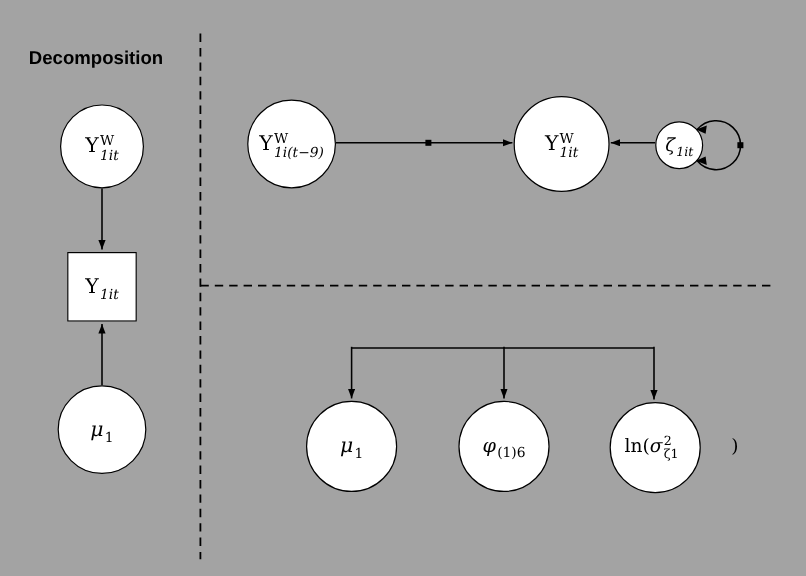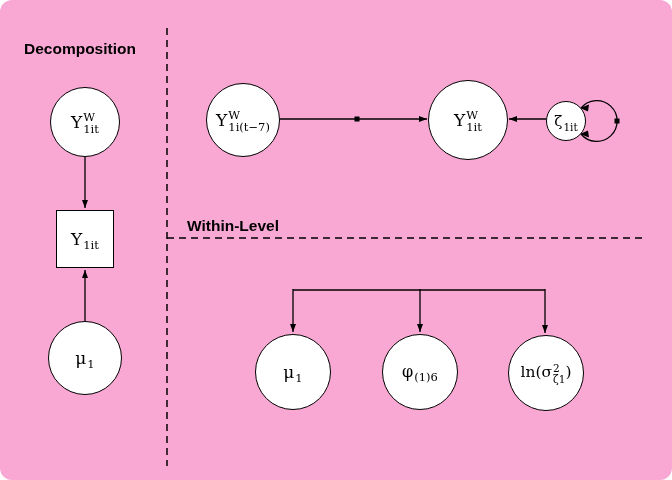--- a/index.html
+++ b/index.html
@@ -1,22 +1,21 @@
 <!DOCTYPE html>
 <html><head>
 <meta charset="utf-8">
 <style>
   html,body{margin:0;padding:0;background:#ffffff;}
   #stage{
     position:relative;
     width:672px;height:480px;
-    background:#f9a8d4;
+    background:#a3a3a3;
     font-family:"Liberation Sans",sans-serif;
     overflow:hidden;
-    border-radius:12px;
   }
   #wires{position:absolute;left:0;top:0;width:672px;height:480px;}
   .hdr{
     position:absolute;
     font-family:"Liberation Sans",sans-serif;
     font-weight:bold;
     font-size:15.5px;
     line-height:16px;
     color:#000;
     white-space:nowrap;
@@ -33,38 +32,38 @@
   .circle{border-radius:50%;}
   .math{
     font-family:"DejaVu Serif","Liberation Serif",serif;
     font-size:17px;
     color:#000;
     white-space:nowrap;
     display:inline-flex;
     align-items:center;
   }
   .base{line-height:1;}
-  .ital{}
+  .ital{font-style:italic;}
   .stack{
     display:inline-flex;
     flex-direction:column;
     align-items:flex-start;
     font-size:11.5px;
     line-height:1.05;
     margin-left:1px;
     transform:translateY(1px);
   }
   .scr{line-height:1.05;}
   .subline{
     font-size:11.5px;
     align-self:flex-end;
     transform:translateY(4px);
     margin-left:1px;
   }
-  .prefix{line-height:1;}
+  .prefix{line-height:1;margin-left:44px;}
 </style>
 </head>
 <body>
 
 <div id="stage">
 
   <svg id="wires" viewBox="0 0 672 480" xmlns="http://www.w3.org/2000/svg">
     <defs>
       <marker id="arr" markerWidth="9" markerHeight="7" refX="8" refY="3" orient="auto" markerUnits="userSpaceOnUse">
         <path d="M0,0 L8,3 L0,6 Z" fill="#000"></path>
@@ -87,21 +86,20 @@
     <polygon points="580,134 588,130.5 589,137.5" fill="#000"></polygon>
     <rect x="614.5" y="118.5" width="5" height="5" fill="#000"></rect>
 
     <line x1="293" y1="290" x2="545" y2="290" stroke="#000" stroke-width="1.3"></line>
     <line x1="293" y1="289" x2="293" y2="332" stroke="#000" stroke-width="1.3" marker-end="url(#arr)"></line>
     <line x1="420" y1="289" x2="420" y2="332" stroke="#000" stroke-width="1.3" marker-end="url(#arr)"></line>
     <line x1="545" y1="289" x2="545" y2="333" stroke="#000" stroke-width="1.3" marker-end="url(#arr)"></line>
   </svg>
 
   <div class="hdr" style="left:24px;top:41px">Decomposition</div>
-  <div class="hdr" style="left:187px;top:218px">Within-Level</div>
 
   <div class="node circle" style="left:50px;top:87px;width:70px;height:70px">
     <span class="math">
         <span class="base">Y</span>
         <span class="stack">
           <span class="scr">W</span>
           <span class="scr ital">1it</span>
         </span>
       </span>
   </div>
@@ -118,21 +116,21 @@
         <span class="base ital">μ</span>
         <span class="subline">1</span>
       </span>
   </div>
 
   <div class="node circle" style="left:206px;top:83px;width:74px;height:74px">
     <span class="math">
         <span class="base">Y</span>
         <span class="stack">
           <span class="scr">W</span>
-          <span class="scr ital">1i(t−7)</span>
+          <span class="scr ital">1i(t−9)</span>
         </span>
       </span>
   </div>
 
   <div class="node circle" style="left:428px;top:80px;width:80px;height:80px">
     <span class="math">
         <span class="base">Y</span>
         <span class="stack">
           <span class="scr">W</span>
           <span class="scr ital">1it</span>

